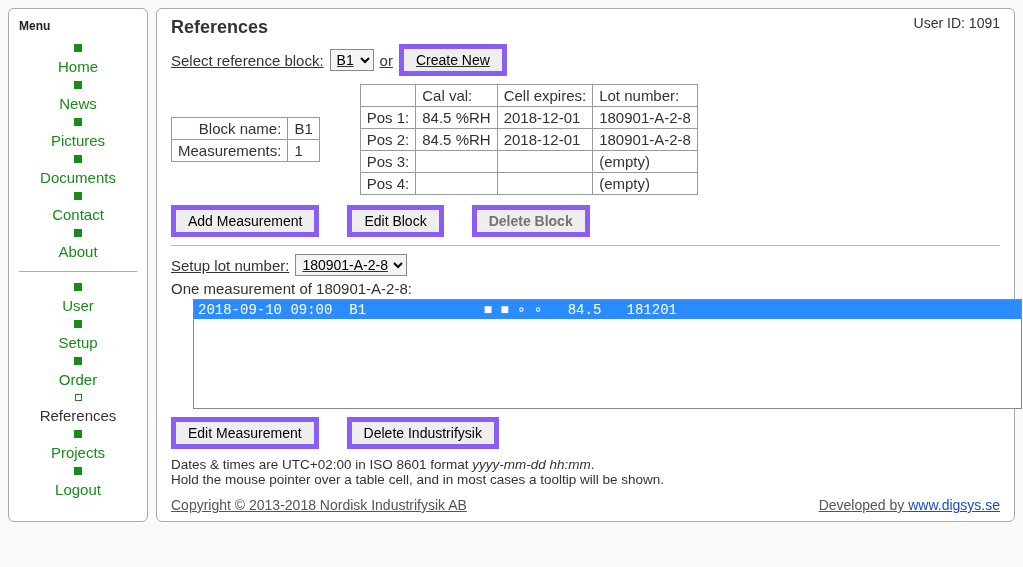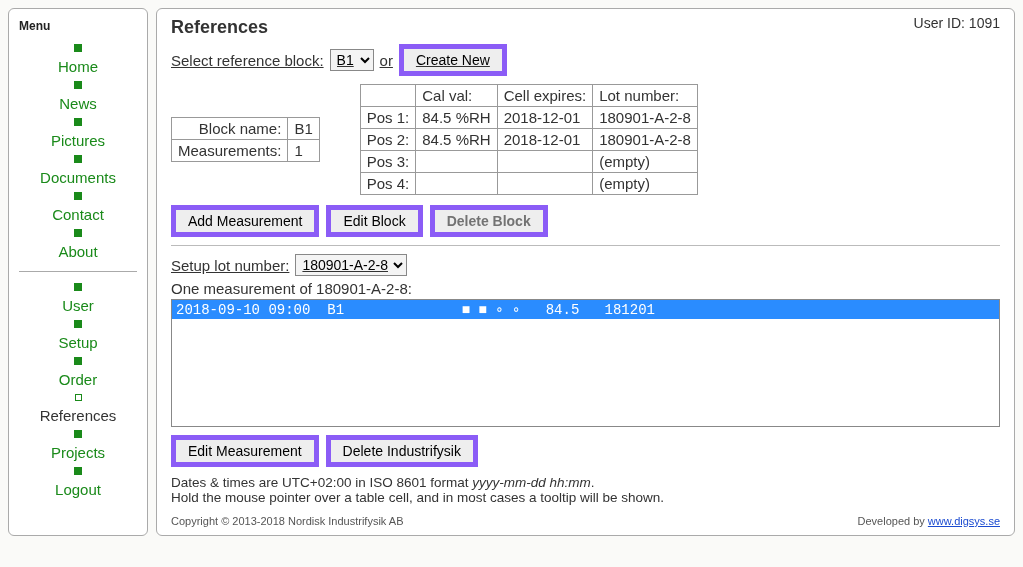--- a/index.html
+++ b/index.html
@@ -116,63 +116,65 @@
   }
   table.info td, table.info th {
     border: 1px solid #999;
     padding: 2px 6px;
     text-align: left;
     font-weight: normal;
   }
   table.info td.lbl { text-align: right; }
   .btn-row {
     display: flex;
-    gap: 7px;
+    gap: 28px;
     margin: 8px 0;
   }
   .hr {
     border-top: 1px solid #bbb;
     margin: 8px 0;
   }
   .list-label {
     font-size: 15px;
     margin: 4px 0 2px 0;
   }
   .listbox {
     width: 100%;
-    height: 128px;
+    height: 110px;
     border: 1px solid #888;
     background: #fff;
     overflow-y: scroll;
     font-family: "Courier New", monospace;
     font-size: 14px;
     padding: 0;
+    margin-left: 22px;
   }
   .listbox .listrow {
     padding: 1px 4px;
     white-space: pre;
     cursor: pointer;
   }
   .listbox .listrow.selected {
     background: #2a8cff;
     color: #fff;
   }
   .hint {
     font-size: 13.5px;
     margin: 6px 0 2px 0;
     color: #333;
   }
   .hint em { font-style: italic; }
   .footer {
     display: flex;
     justify-content: space-between;
-    font-size: 11px;
+    font-size: 14px;
     color: #555;
     margin-top: 6px;
     padding-top: 4px;
+    text-decoration: underline;
   }
   .footer a { color: #1a4ad0; text-decoration: underline; }
 </style>
 </head>
 <body>
 
 <div class="container">
   <div class="sidebar">
     <h2>Menu</h2>
     <div>

